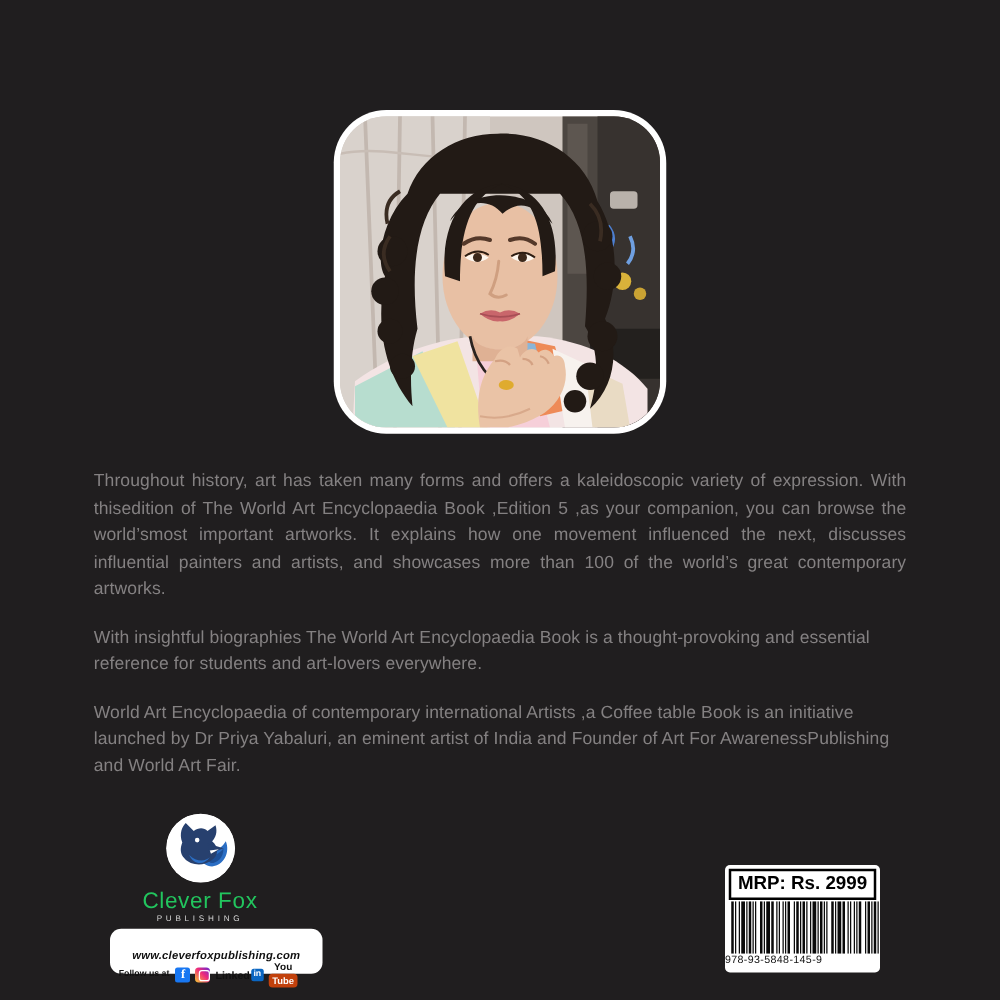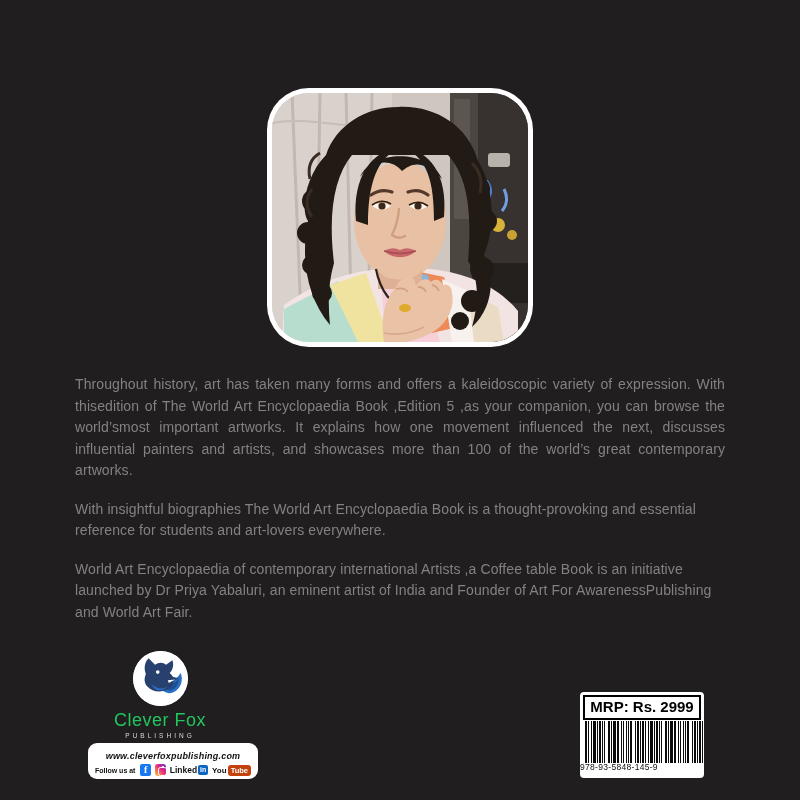--- a/index.html
+++ b/index.html
@@ -23,38 +23,38 @@
   .blurb p.justify{text-align:justify;}
   
   .publisher-block{position:absolute;left:98px;top:651px;width:124px;text-align:center;}
   .logo-circle{width:55px;height:55px;margin:0 auto;border-radius:50%;background:#ffffff;overflow:hidden;}
   .logo-circle svg{display:block;width:55px;height:55px;}
   .publisher-name{margin-top:4px;font-size:18px;font-weight:300;color:#22c55e;letter-spacing:0.5px;}
   .publisher-sub{margin-top:1px;font-size:6.5px;color:#d8d8d8;letter-spacing:3px;}
   
   .social-box{
     position:absolute;left:88px;top:743px;width:170px;height:36px;
-    background:#ffffff;border-radius:9px;padding:8px 7px 3px 7px;
+    background:#ffffff;border-radius:9px;padding:16px 7px 3px 7px;
     display:flex;flex-direction:column;justify-content:space-between;
   }
   .website{font-size:9px;font-weight:bold;font-style:italic;color:#111;text-align:center;letter-spacing:0.2px;}
   .social-row{display:flex;align-items:center;gap:4px;}
   .follow{font-size:7px;font-weight:bold;color:#111;white-space:nowrap;margin-right:1px;}
   .icon-fb{width:12px;height:12px;border-radius:2px;background:#1877f2;color:#fff;
     font-weight:bold;font-size:10px;line-height:12px;text-align:center;font-family:"Liberation Serif",serif;}
   .icon-ig{width:12px;height:12px;border-radius:3px;position:relative;
     background:linear-gradient(45deg,#f9ce34 0%,#ee2a7b 55%,#6228d7 100%);}
   .icon-ig::before{content:"";position:absolute;left:2.5px;top:2.5px;width:7px;height:7px;
     border:1.2px solid #fff;border-radius:2.5px;}
   .icon-ig::after{content:"";position:absolute;right:2px;top:2px;width:1.5px;height:1.5px;background:#fff;border-radius:50%;}
   .li-wrap{display:flex;align-items:flex-start;gap:1px;}
   .li-text{font-size:8.5px;font-weight:bold;color:#111;}
   .li-badge{width:10px;height:10px;border-radius:2px;background:#0a66c2;color:#fff;
     font-size:7px;font-weight:bold;line-height:10px;text-align:center;}
-  .yt-wrap{display:flex;align-items:center;gap:1px;}
+  .yt-wrap{display:flex;align-items:center;gap:1px;flex-direction:column;}
   .yt-you{font-size:8px;font-weight:bold;color:#111;}
   .yt-tube{height:11px;border-radius:3px;background:#c2410c;color:#fff;
     font-size:7.5px;font-weight:bold;line-height:11px;padding:0 3px;}
   
   .price-label{
     position:absolute;left:580px;top:692px;width:124px;height:86px;
     background:#ffffff;border-radius:4px;overflow:hidden;
   }
   .mrp{
     margin:3px 3px 0 3px;height:25px;border:2.5px solid #000;

